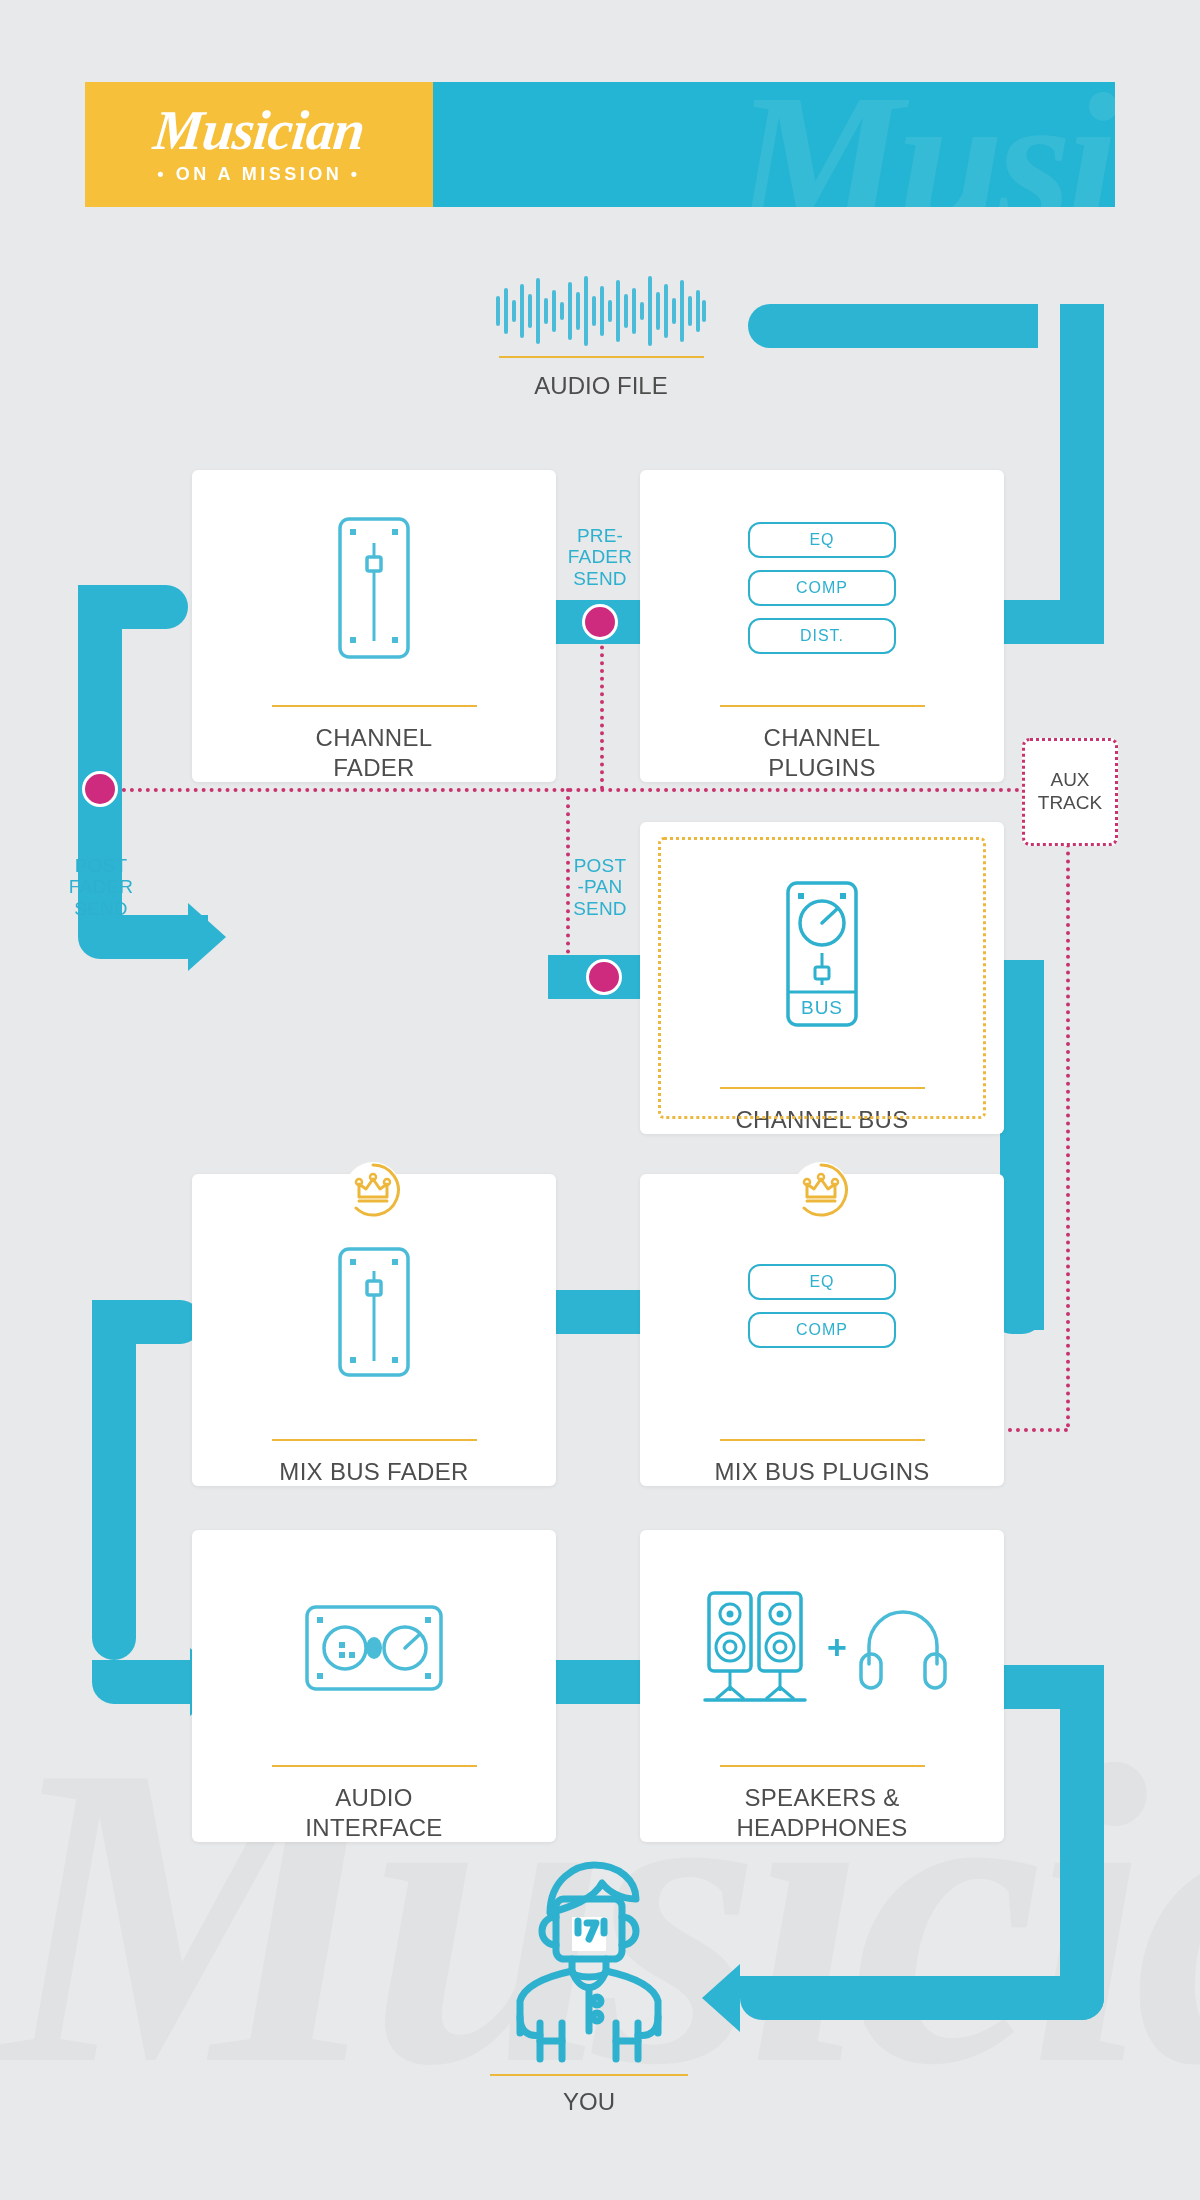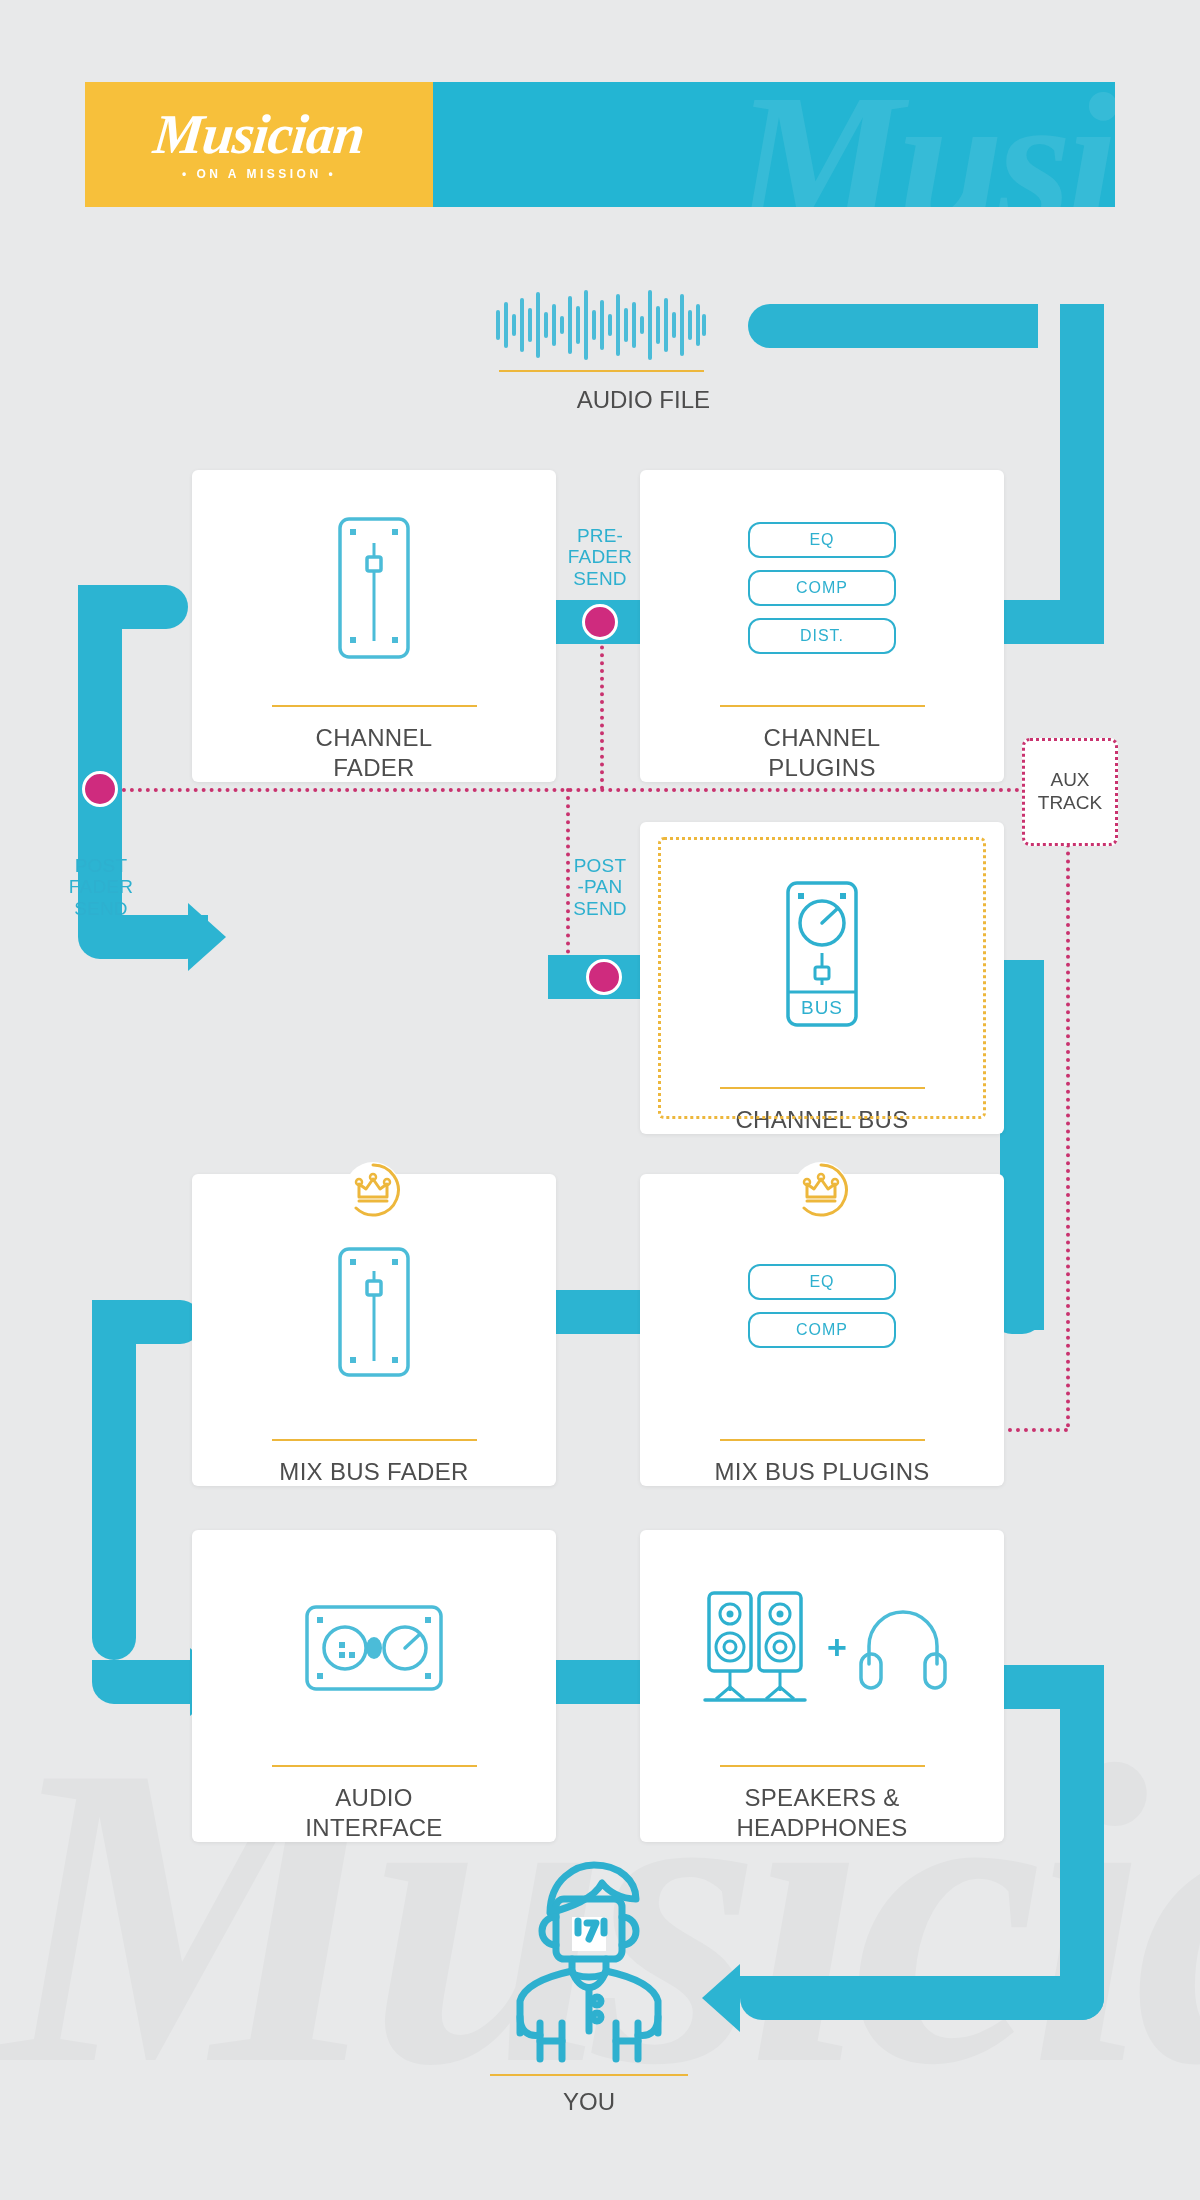--- a/index.html
+++ b/index.html
@@ -42,21 +42,21 @@
     border-radius: 0 50% 50% 0 / 0 50% 50% 0;
   }
   .logo-script {
     font-family: "Liberation Serif", serif;
     font-style: italic; font-weight: bold;
     font-size: 56px; color: #ffffff;
     line-height: .95; letter-spacing: -1px;
     transform: skewX(-6deg);
   }
   .logo-tag {
-    font-size: 12px; color: #ffffff;
+    font-size: 18px; color: #ffffff;
     letter-spacing: 3.5px; font-weight: bold;
     margin-top: 6px;
   }
   .banner-title {
     flex: 1; background: #23b5d3;
     position: relative;
     display: flex; align-items: center;
     padding-left: 46px; overflow: hidden;
   }
   .banner-title .stripes {
@@ -101,22 +101,22 @@
   .card.dotted-gold { border: 0; }
   .card.dotted-gold .dotwrap {
     position: absolute; left: 18px; top: 15px;
     right: 18px; bottom: 15px;
     border: 3px dotted #edb73c;
     border-radius: 6px; pointer-events: none;
   }
 
   
   .audiofile {
-    position: absolute; left: 492px; top: 290px;
-    width: 218px; text-align: right; z-index: 6;
+    position: absolute; left: 492px; top: 276px;
+    width: 218px; text-align: center; z-index: 6;
   }
   .audiofile .rule { margin: 10px auto 0; width: 205px; height: 2px; background: #edb73c; }
   .audiofile .cap { font-size: 24px; color: #4d4d4d; padding-top: 14px; }
 
   
   .younode {
     position: absolute; left: 484px; top: 1855px;
     width: 210px; text-align: center; z-index: 6;
   }
   .younode .rule { margin: 4px auto 0; width: 198px; height: 2px; background: #edb73c; }

